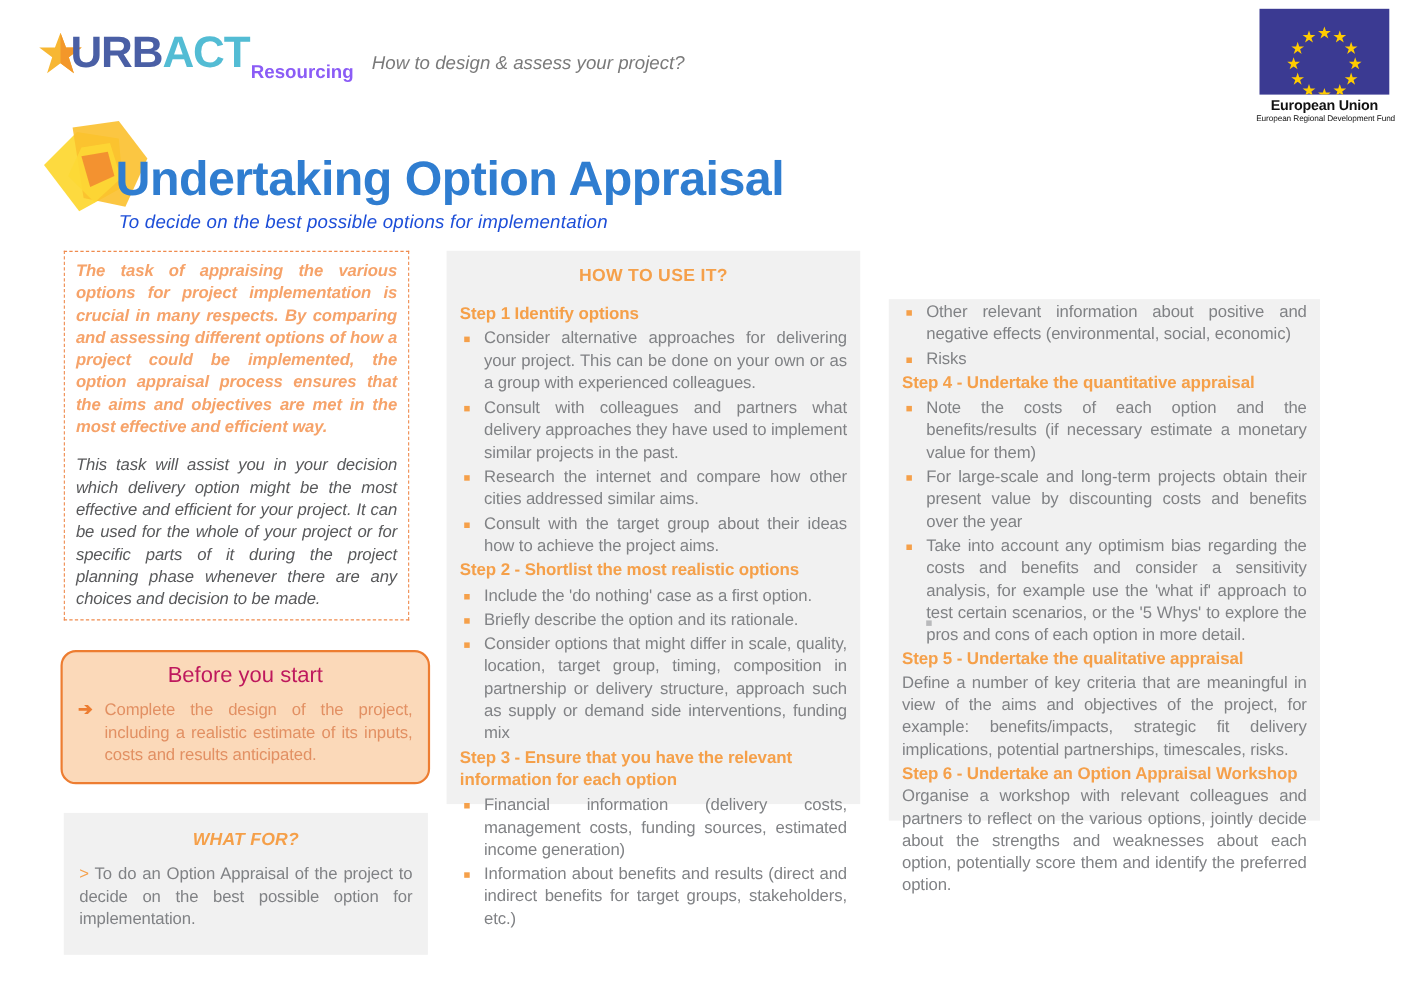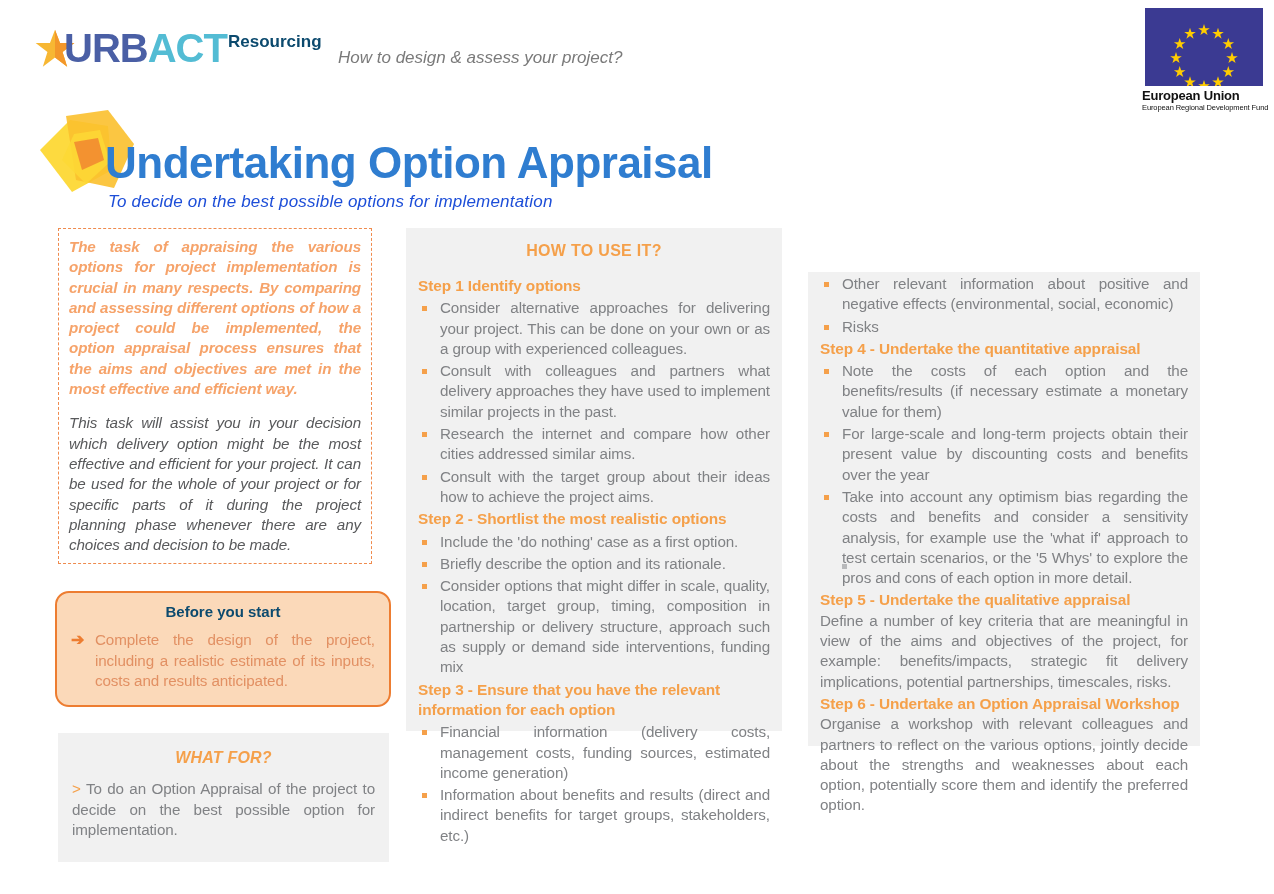--- a/index.html
+++ b/index.html
@@ -37,39 +37,39 @@
   }
   .logo-urb { color: #4a5fa5; }
   .logo-act { color: #53bcd4; }
   #logo-star {
     position: absolute;
     left: 0px; top: 2px;
     width: 42px; height: 42px;
   }
   #header-kicker {
     position: absolute;
-    left: 228px; top: 32px;
+    left: 228px; top: 56px;
     font-size: 17px;
     font-weight: bold;
-    color: #0c4a6e;
+    color: #8b5cf6;
     white-space: nowrap;
   }
   #header-subtitle {
     position: absolute;
     left: 338px; top: 48px;
     font-size: 17px;
     font-style: italic;
     color: #7a7a7a;
     white-space: nowrap;
   }
   #logo-eu {
     position: absolute;
     right: 8px; top: 8px;
     width: 124px;
-    text-align: left;
+    text-align: center;
   }
   #eu-flag {
     width: 118px; height: 78px;
     background: #3b3a92;
     position: relative;
     margin: 0 auto;
   }
   #eu-name {
     font-size: 13px;
     font-weight: bold;
@@ -151,23 +151,23 @@
     margin-left: -3px;
     width: 336px;
     box-sizing: border-box;
     background: #fbd9b9;
     border: 2px solid #ed7d31;
     border-radius: 14px;
     padding: 10px 14px 14px 14px;
   }
   #before-title {
     text-align: center;
-    color: #0c4a6e;
-    font-weight: bold;
-    font-size: 15px;
+    color: #be185d;
+    font-weight: normal;
+    font-size: 20px;
     margin-bottom: 10px;
   }
   #before-row {
     display: flex;
     align-items: flex-start;
   }
   #before-arrow {
     color: #ed7d31;
     font-size: 16px;
     font-weight: bold;

